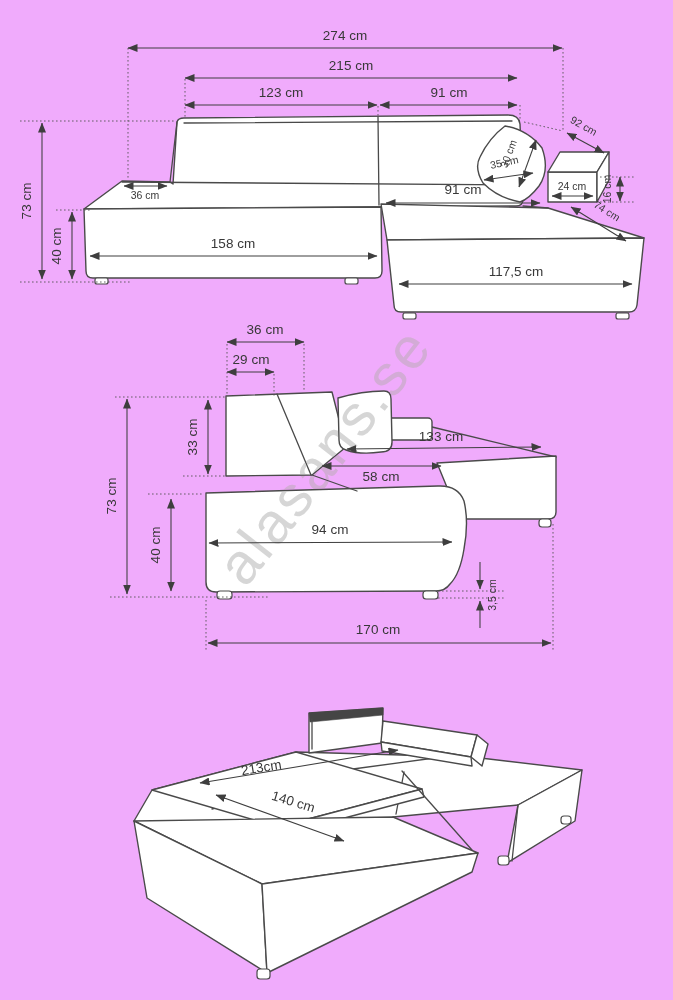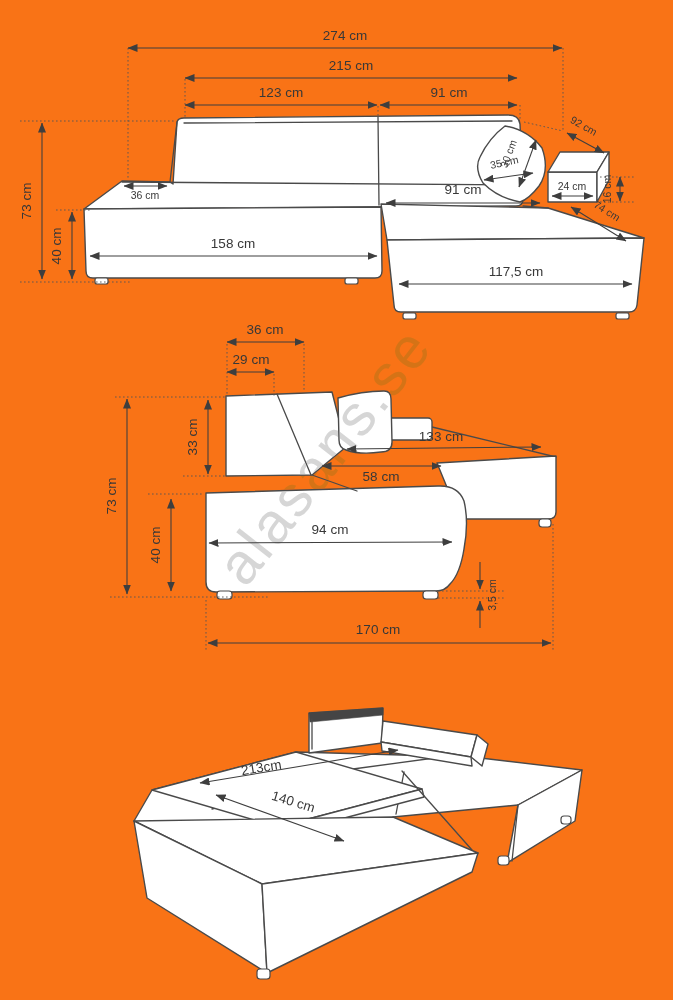--- a/index.html
+++ b/index.html
@@ -1,16 +1,16 @@
 <!DOCTYPE html>
 <html><head>
 <meta charset="utf-8">
 <style>
   html,body{margin:0;padding:0;background:#ffffff;}
-  .page{width:673px;height:1000px;background:#f97316;position:relative;font-family:"Liberation Sans",sans-serif;}
+  .page{width:673px;height:1000px;background:#f0abfc;position:relative;font-family:"Liberation Sans",sans-serif;}
   svg{display:block;}
   .outline{fill:#ffffff;stroke:#4a4a4a;stroke-width:1.4;stroke-linejoin:round;stroke-linecap:round;}
   .oline{fill:none;stroke:#4a4a4a;stroke-width:1.3;stroke-linejoin:round;stroke-linecap:round;}
   .dim{fill:none;stroke:#3e3e3e;stroke-width:1.05;}
   .dot{fill:none;stroke:#555555;stroke-width:0.9;stroke-dasharray:1.6 2.4;}
   .lbl{fill:#383838;font-size:13.5px;text-anchor:middle;}
   .lbls{fill:#383838;font-size:10.5px;text-anchor:middle;}
   .band{fill:#454545;stroke:#454545;stroke-width:0.6;}
   .foot{fill:#ffffff;stroke:#4a4a4a;stroke-width:1.2;}
   .wm{fill:#cbcbcb;opacity:0.78;font-size:58px;letter-spacing:3px;text-anchor:middle;mix-blend-mode:darken;font-family:"Liberation Sans",sans-serif;}

